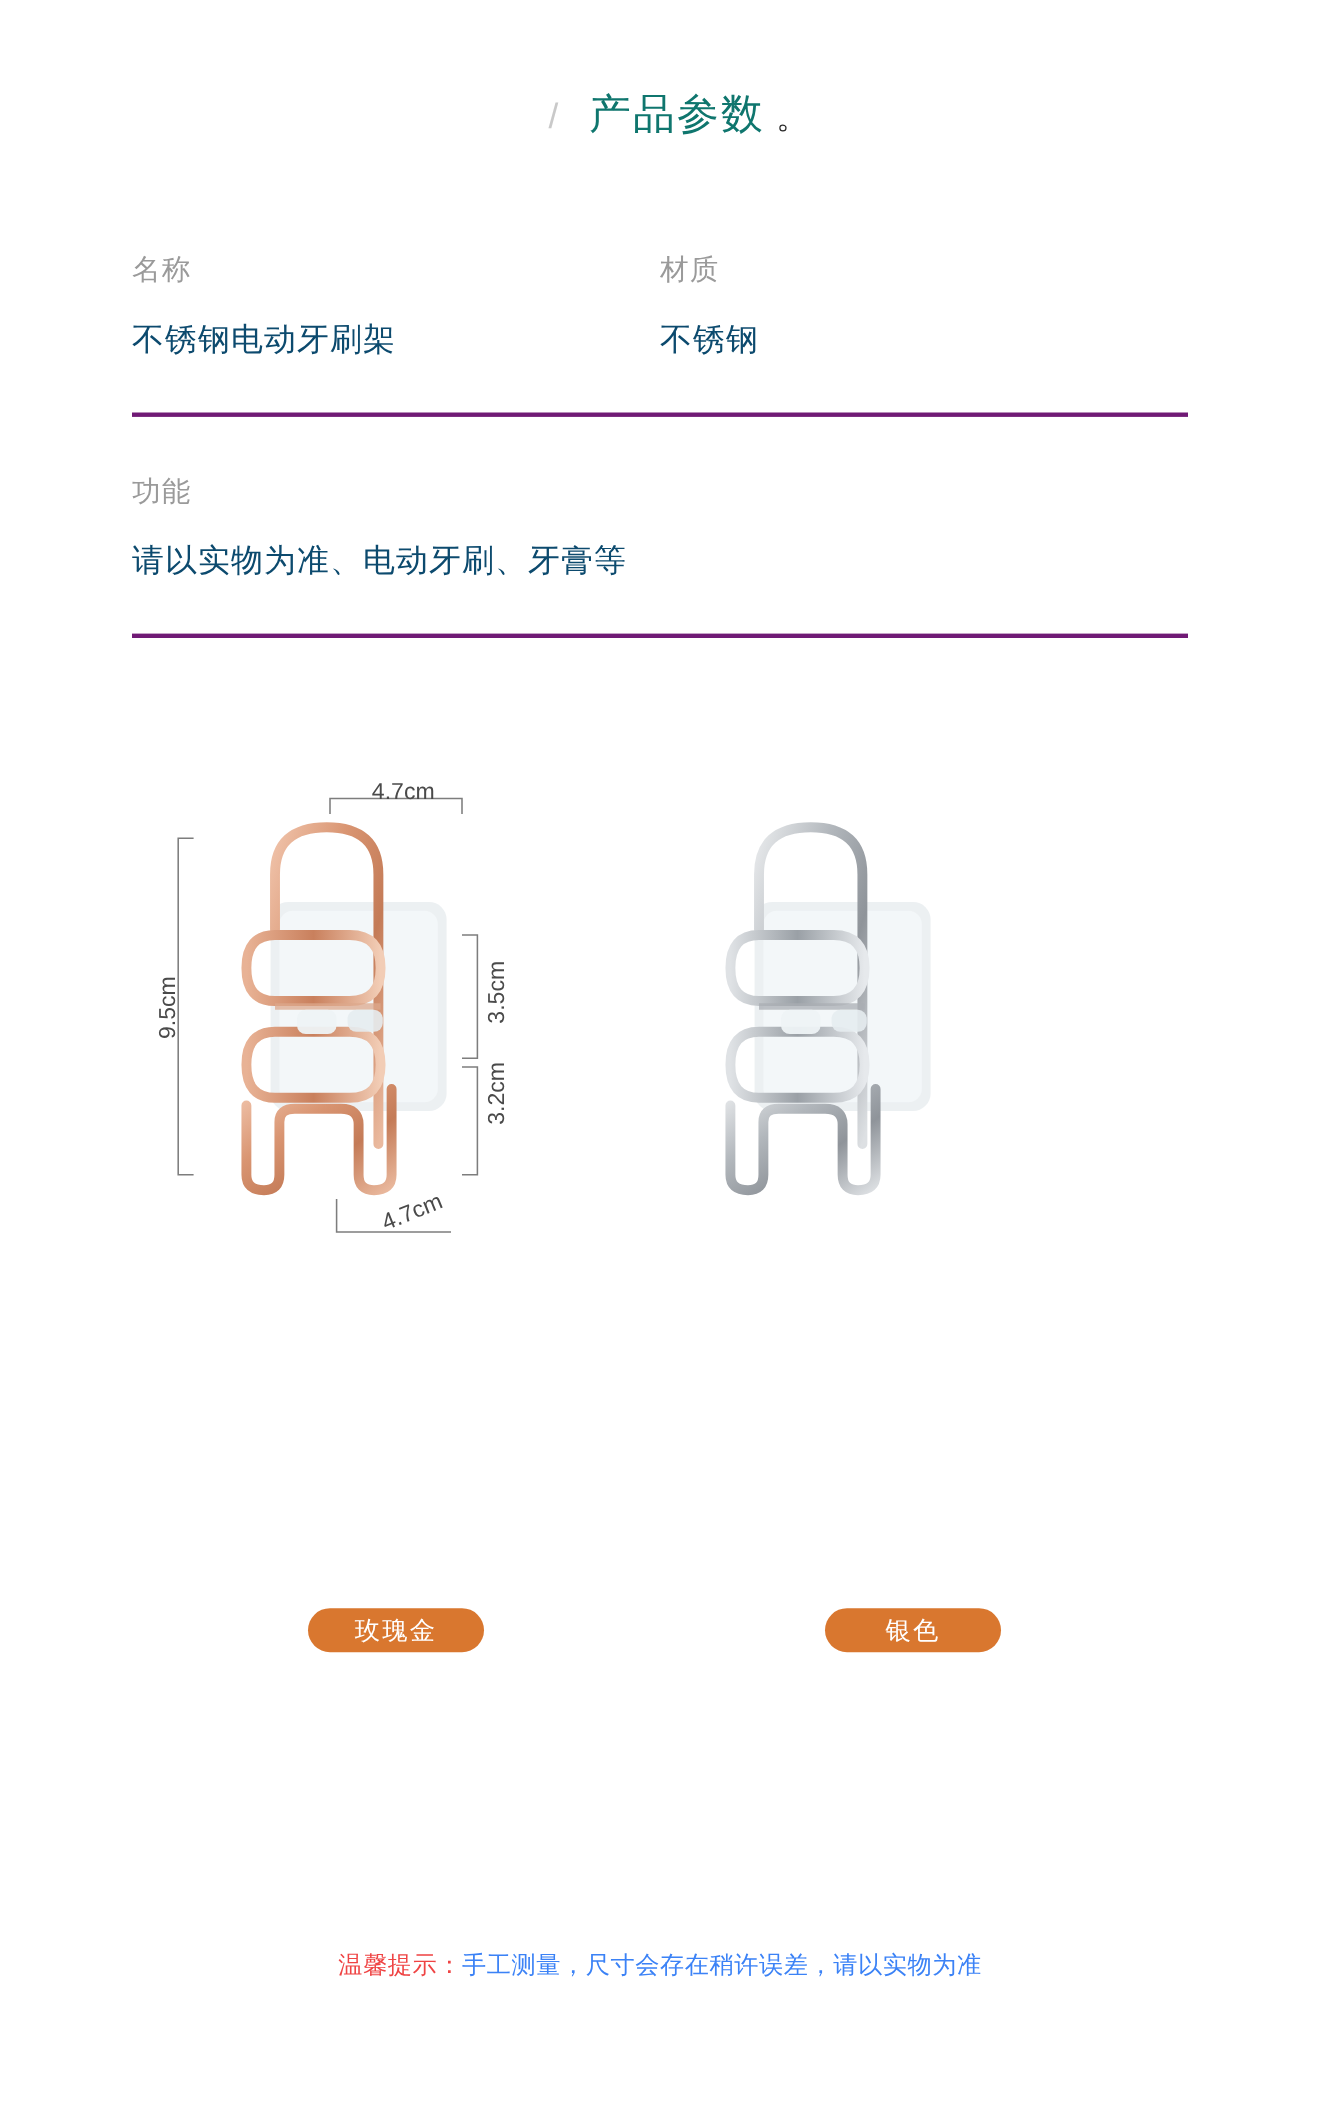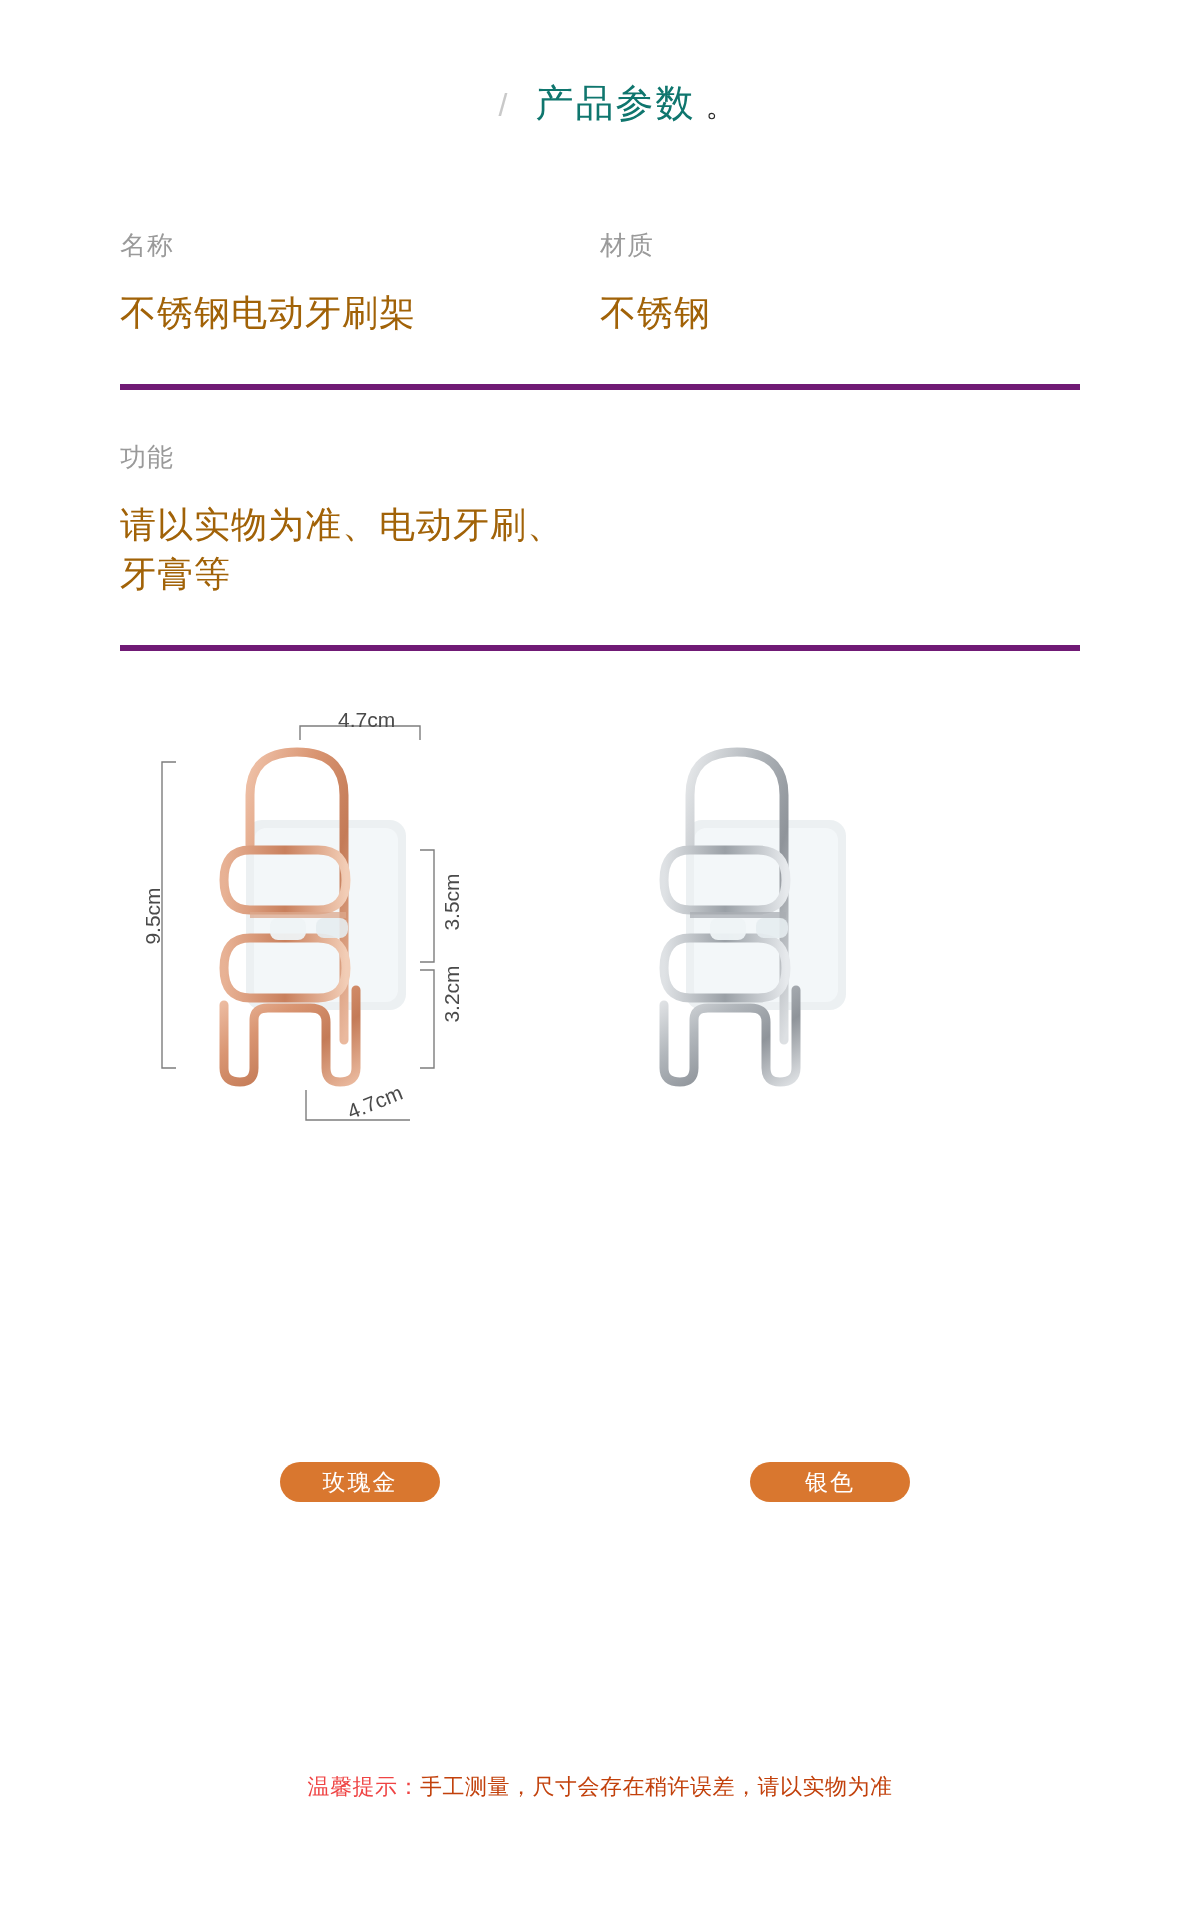--- a/index.html
+++ b/index.html
@@ -52,38 +52,38 @@
   
   .specs {
     position: absolute;
     top: 228px;
     left: 120px;
     width: 960px;
   }
   .spec-row {
     display: flex;
     padding-bottom: 46px;
-    border-bottom: 6px solid #701a75;
+    border-bottom: 4px solid #701a75;
   }
   .spec-row + .spec-row {
     padding-top: 50px;
   }
   .spec-cell {
     width: 50%;
   }
   .spec-label {
     font-size: 26px;
     color: #9a9a9a;
     font-weight: 400;
     margin-bottom: 26px;
     letter-spacing: 1px;
   }
   .spec-value {
-    font-size: 36px;
-    color: #a16207;
+    font-size: 29px;
+    color: #0c4a6e;
     letter-spacing: 1px;
   }
 
   
   .figure-area {
     position: absolute;
     top: 690px;
     left: 0;
     width: 1200px;
     height: 620px;
@@ -138,21 +138,21 @@
     left: 0;
     width: 1200px;
     text-align: center;
     font-size: 22px;
     letter-spacing: 0.5px;
   }
   .footer-note .warn {
     color: #ef4444;
   }
   .footer-note .txt {
-    color: #c2410c;
+    color: #3b82f6;
     text-align: center;
   }
 </style>
 </head>
 <body>
 
 <div class="header">
   <span class="slash">/</span>
   <span class="cn">产品参数</span>
   <span class="dot">。</span>

